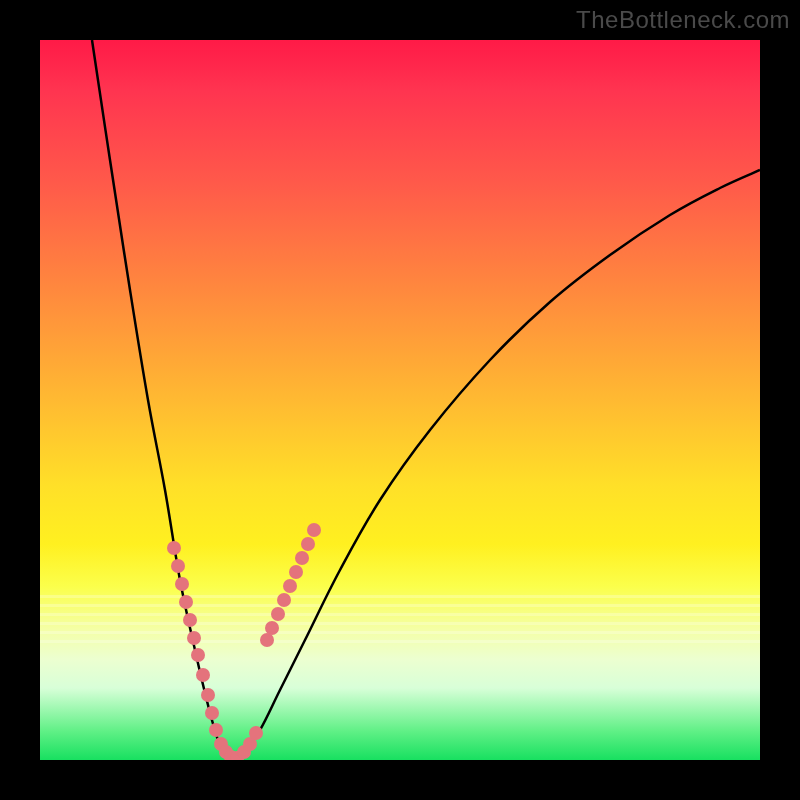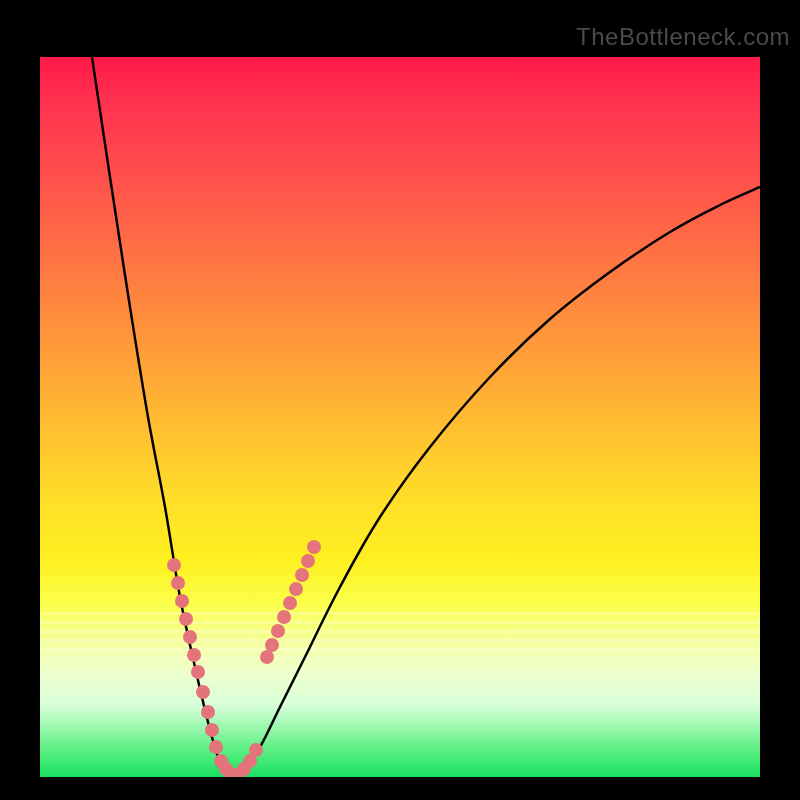--- a/index.html
+++ b/index.html
@@ -1,16 +1,16 @@
 <!DOCTYPE html>
 <html><head>
 <meta charset="utf-8">
 <style>
 html,body{margin:0;padding:0;background:#000;width:800px;height:800px;overflow:hidden;font-family:Arial,Helvetica,sans-serif}
-.frame{position:absolute;left:0;top:17px;width:800px;height:659px;background:#000}
+.frame{position:absolute;left:0;top:0;width:800px;height:659px;background:#000}
 .plot{position:absolute;left:40px;top:40px;width:720px;height:720px;overflow:hidden}
 .grad{position:absolute;left:0;top:0;width:720px;height:720px;
 background:linear-gradient(to bottom,
  #ff1a47 0%,
  #ff3450 7%,
  #ff5a4a 20%,
  #ff8040 32%,
  #ffa038 42%,
  #ffc030 52%,
  #ffe028 62%,

